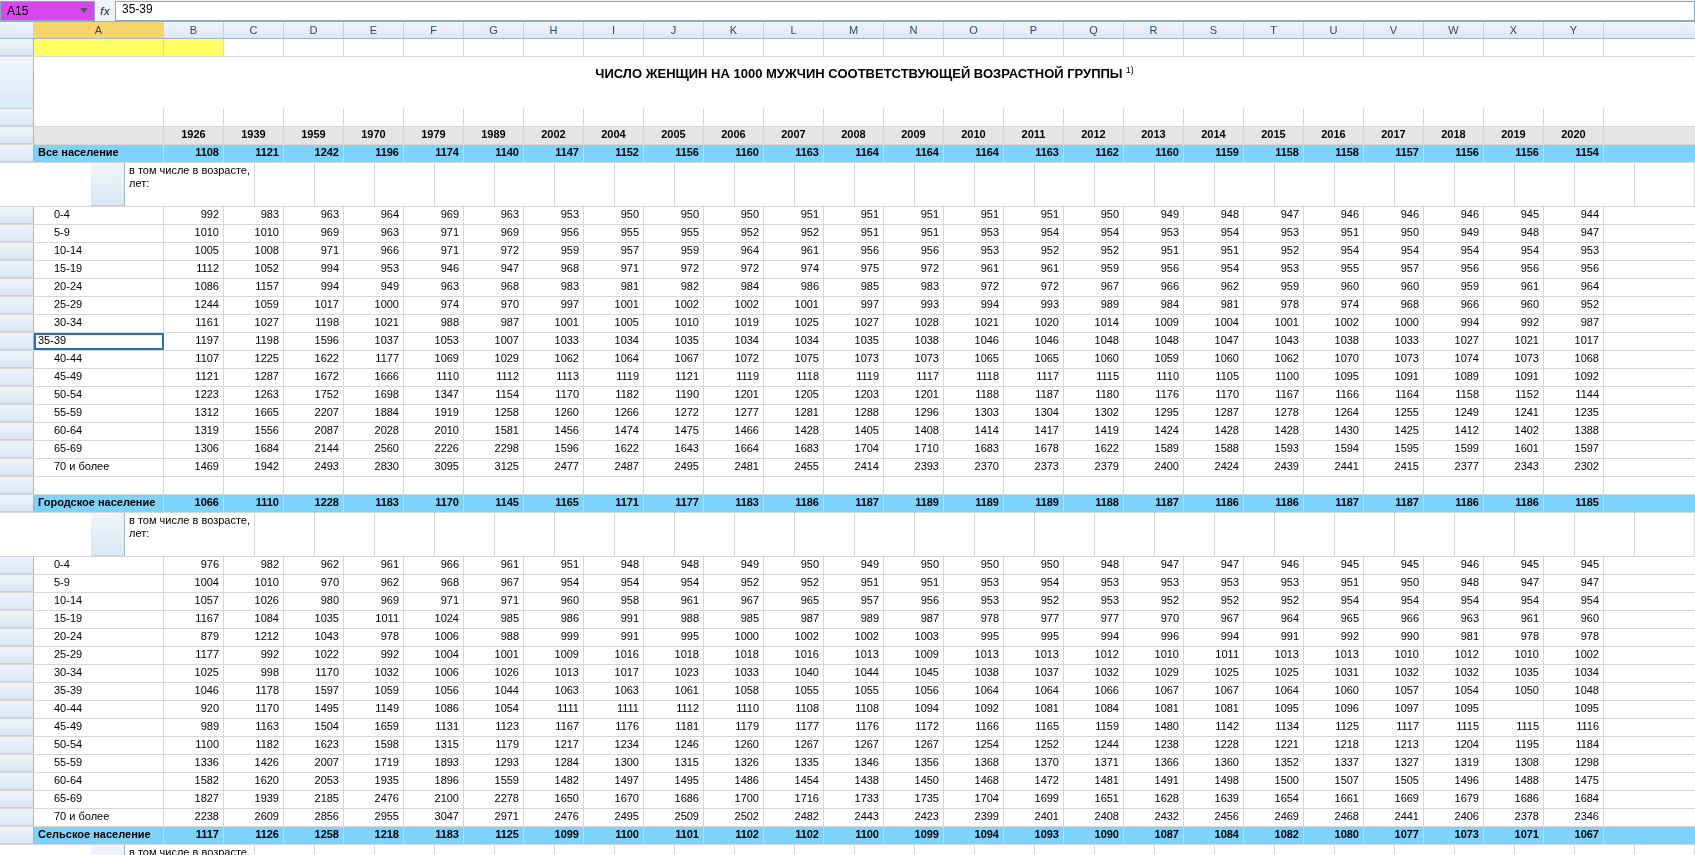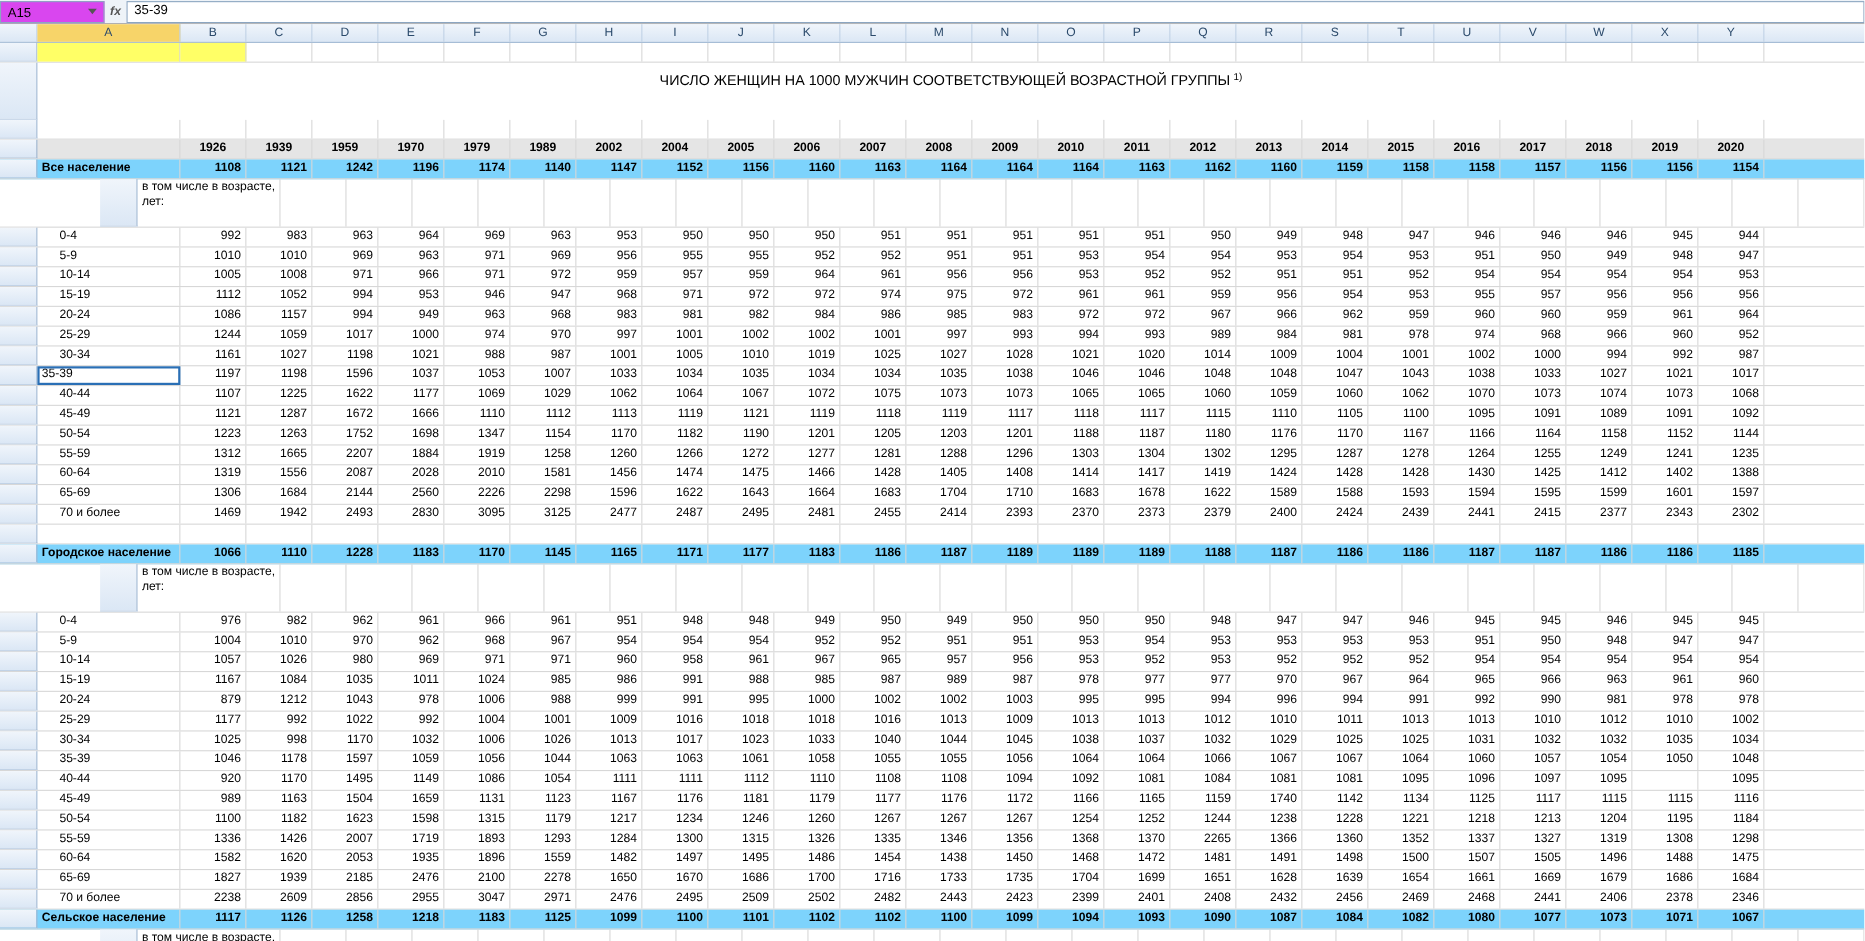--- a/index.html
+++ b/index.html
@@ -27,21 +27,21 @@
   .cell { width:60px; flex:0 0 60px; border-right:1px solid #d7d7d7; padding: 1px 4px; text-align:right; overflow:hidden; white-space:nowrap; }
   .cellA.indent { padding-left: 20px; }
   .g-row.bold .cellA, .g-row.bold .cell { font-weight: bold; }
   .g-row.section { background: #7dd3fc; }
   .g-row.yearhead { background:#e5e5e5; }
   .g-row.yearhead .cell { text-align:center; font-weight:bold; }
   .g-row.mark .cellA, .g-row.mark .first-two { background: #ffff66; }
   .tall .cellA { white-space: normal; line-height: 13px; }
 
   .title-area { text-align:center; padding: 8px 0 2px; }
-  .title-main { font-weight: normal; font-size: 13px; }
+  .title-main { font-weight: bold; font-size: 13px; }
   .title-sup { font-size: 9px; vertical-align: super; }
   .title-sub { font-size: 10px; color:#333; }
 
   .active-cell-border { outline: 2px solid #2a6fb5; outline-offset: -2px; }
 </style>
 </head>
 <body>
 
 <div class="container">
 
@@ -999,21 +999,21 @@
         <div class="cell">1167</div>
         <div class="cell">1176</div>
         <div class="cell">1181</div>
         <div class="cell">1179</div>
         <div class="cell">1177</div>
         <div class="cell">1176</div>
         <div class="cell">1172</div>
         <div class="cell">1166</div>
         <div class="cell">1165</div>
         <div class="cell">1159</div>
-        <div class="cell">1740</div>
+        <div class="cell">1480</div>
         <div class="cell">1142</div>
         <div class="cell">1134</div>
         <div class="cell">1125</div>
         <div class="cell">1117</div>
         <div class="cell">1115</div>
         <div class="cell">1115</div>
         <div class="cell">1116</div>
       </div>
       <div class="g-row">
         <div class="row-head"></div>
@@ -1054,21 +1054,21 @@
         <div class="cell">1293</div>
         <div class="cell">1284</div>
         <div class="cell">1300</div>
         <div class="cell">1315</div>
         <div class="cell">1326</div>
         <div class="cell">1335</div>
         <div class="cell">1346</div>
         <div class="cell">1356</div>
         <div class="cell">1368</div>
         <div class="cell">1370</div>
-        <div class="cell">2265</div>
+        <div class="cell">1371</div>
         <div class="cell">1366</div>
         <div class="cell">1360</div>
         <div class="cell">1352</div>
         <div class="cell">1337</div>
         <div class="cell">1327</div>
         <div class="cell">1319</div>
         <div class="cell">1308</div>
         <div class="cell">1298</div>
       </div>
       <div class="g-row">

